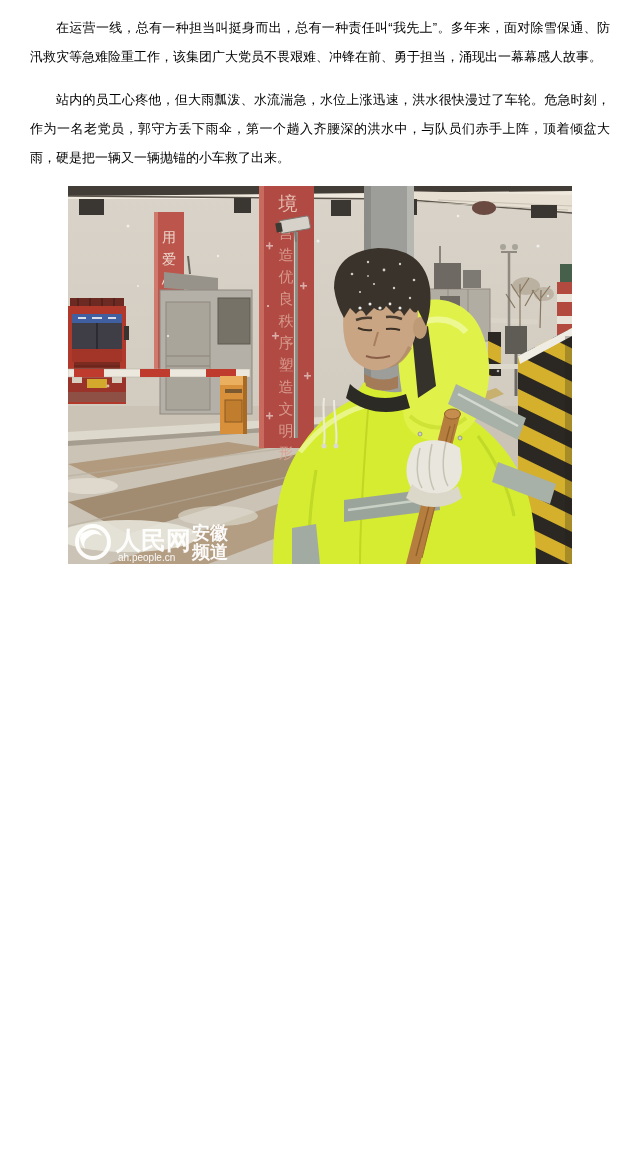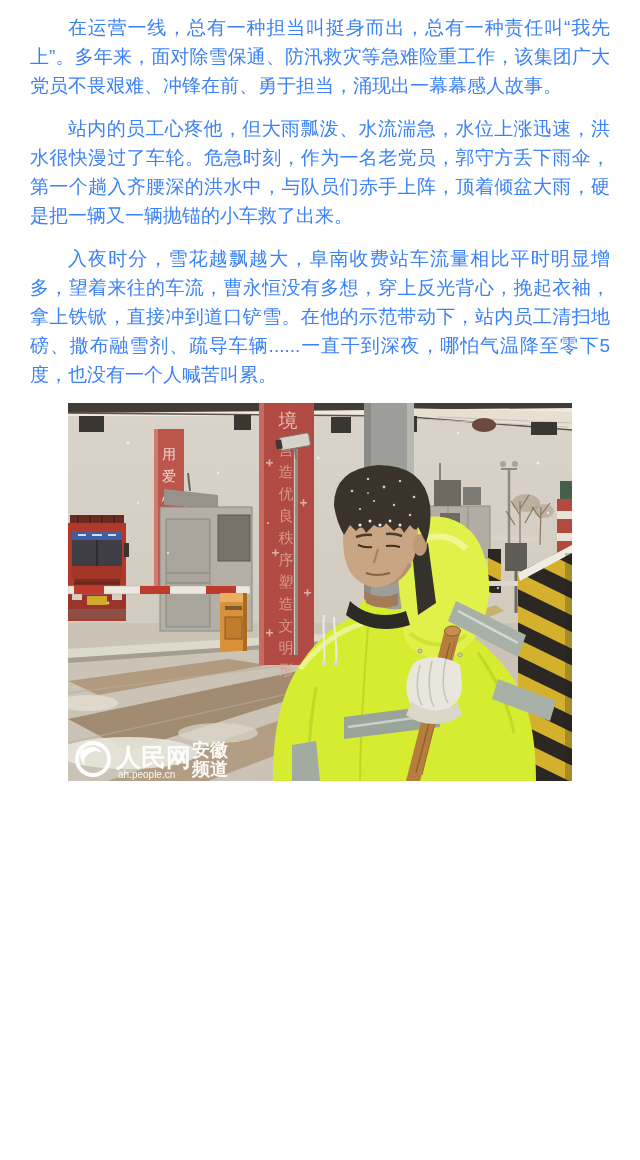--- a/index.html
+++ b/index.html
@@ -1,36 +1,35 @@
 <!DOCTYPE html>
 <html><head>
 <meta charset="utf-8">
 <style>
   html,body{margin:0;padding:0;background:#ffffff;}
   body{width:640px;min-height:1160px;font-family:"Liberation Sans","DejaVu Sans",sans-serif;color:#414141;}
   .article{padding:13px 30px 10px;}
-  .article p{margin:0 0 14px;font-size:19px;line-height:29px;text-align:justify;text-indent:2em;color:#3b82f6;}
+  .article p{margin:0 0 14px;font-size:13px;line-height:29px;text-align:justify;text-indent:2em;color:#000000;}
   figure{margin:0;text-align:center;}
   .photo-frame{width:504px;height:378px;margin:0 auto;overflow:hidden;}
   .photo-frame svg{display:block;}
   .banner-char{font-size:15px;fill:#dba195;opacity:.9;}
   .banner-char-big{font-size:19px;fill:#e5bdb1;}
   .pillar-char{font-size:14px;fill:#f0e2d8;opacity:.92;}
   .wm{fill:#ffffff;opacity:.95;}
   .wm-title{font-size:25px;font-weight:bold;}
   .wm-url{font-size:10px;}
   .wm-channel{font-size:18px;font-weight:bold;}
 </style>
 </head>
 <body>
 
 <article class="article">
   <p>在运营一线，总有一种担当叫挺身而出，总有一种责任叫“我先上”。多年来，面对除雪保通、防汛救灾等急难险重工作，该集团广大党员不畏艰难、冲锋在前、勇于担当，涌现出一幕幕感人故事。</p>
   <p>站内的员工心疼他，但大雨瓢泼、水流湍急，水位上涨迅速，洪水很快漫过了车轮。危急时刻，作为一名老党员，郭守方丢下雨伞，第一个趟入齐腰深的洪水中，与队员们赤手上阵，顶着倾盆大雨，硬是把一辆又一辆抛锚的小车救了出来。</p>
-  <p>入夜时分，雪花越飘越大，阜南收费站车流量相比平时明显增多，望着来往的车流，曹永恒没有多想，穿上反光背心，挽起衣袖，拿上铁锨，直接冲到道口铲雪。在他的示范带动下，站内员工清扫地磅、撒布融雪剂、疏导车辆......一直干到深夜，哪怕气温降至零下5度，也没有一个人喊苦叫累。</p>
 
   <figure>
     <div class="photo-frame">
       <svg viewBox="0 0 504 378" width="504" height="378" xmlns="http://www.w3.org/2000/svg">
         <defs>
           <linearGradient id="skyGrad" x1="0" y1="0" x2="0" y2="1">
             <stop offset="0" stop-color="#d9d3c9"></stop>
             <stop offset="1" stop-color="#ccc6ba"></stop>
           </linearGradient>
           <pattern id="hz" patternUnits="userSpaceOnUse" width="30" height="30" patternTransform="rotate(116)">

